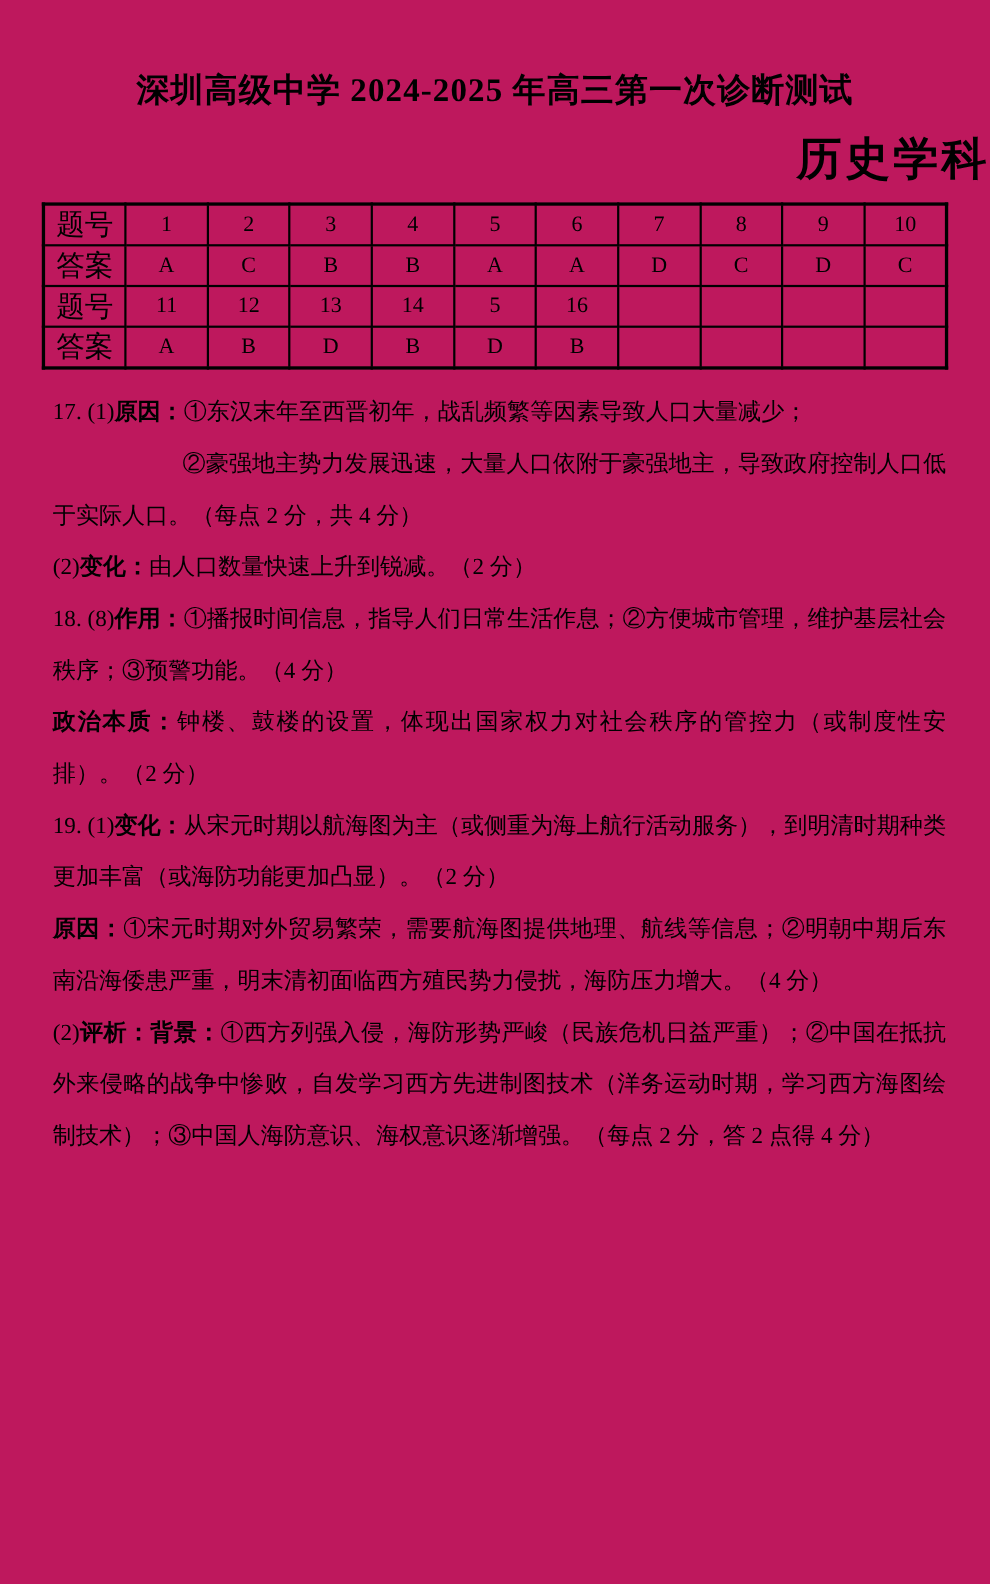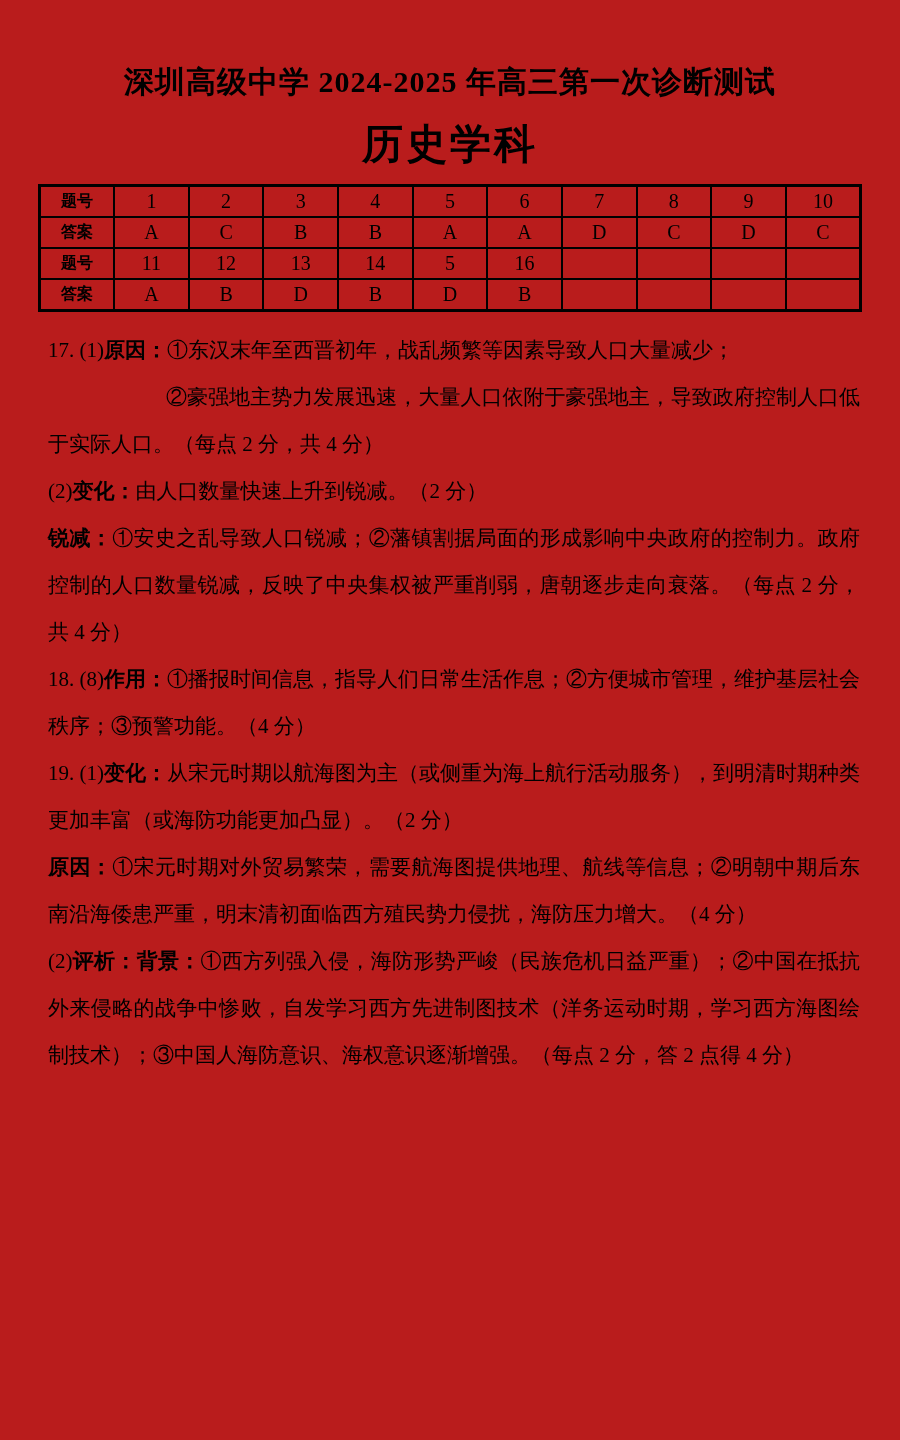--- a/index.html
+++ b/index.html
@@ -8,33 +8,33 @@
     height: 1440px;
     background: #ffffff;
     color: #000000;
     font-family: "Liberation Serif", "DejaVu Serif", serif;
     overflow: hidden;
   }
   .page {
     width: 900px;
     height: 1440px;
     box-sizing: border-box;
-    background: #b91c1c;
+    background: #be185d;
   }
   .doc-title {
     margin: 0;
     padding-top: 62px;
     text-align: center;
     font-size: 30px;
     font-weight: 700;
     letter-spacing: 1px;
   }
   .doc-subject {
     margin: 14px 0 0 0;
-    text-align: center;
+    text-align: right;
     font-size: 41px;
     font-weight: 700;
     letter-spacing: 3px;
   }
   table.answer-key {
     border-collapse: collapse;
     table-layout: fixed;
     width: 824px;
     margin: 12px auto 0 auto;
     border: 3px solid #000;
@@ -42,22 +42,22 @@
   table.answer-key td {
     border: 2px solid #000;
     height: 29px;
     text-align: center;
     vertical-align: middle;
     font-size: 20px;
     padding: 0;
     overflow: hidden;
   }
   table.answer-key td.hdr {
-    font-weight: 700;
-    font-size: 16px;
+    font-weight: 400;
+    font-size: 26px;
   }
   .answers {
     margin: 15px 40px 0 48px;
     font-size: 21px;
     line-height: 47px;
     text-align: justify;
   }
   .answers p { margin: 0; }
   .answers p.indent { text-indent: 118px; }
   .answers .b { font-weight: 700; }
@@ -123,19 +123,19 @@
           <td></td>
           <td></td>
         </tr>
       </tbody>
   </table>
 
   <div class="answers">
       <p><span>17. (1)</span><span class="b">原因：</span><span>①东汉末年至西晋初年，战乱频繁等因素导致人口大量减少；</span></p>
       <p class="indent"><span>②豪强地主势力发展迅速，大量人口依附于豪强地主，导致政府控制人口低于实际人口。（每点 2 分，共 4 分）</span></p>
       <p><span>(2)</span><span class="b">变化：</span><span>由人口数量快速上升到锐减。（2 分）</span></p>
-      <p><span class="b">锐减：</span><span>①安史之乱导致人口锐减；②藩镇割据局面的形成影响中央政府的控制力。政府控制的人口数量锐减，反映了中央集权被严重削弱，唐朝逐步走向衰落。（每点 2 分，共 4 分）</span></p>
       <p><span>18. (8)</span><span class="b">作用：</span><span>①播报时间信息，指导人们日常生活作息；②方便城市管理，维护基层社会秩序；③预警功能。（4 分）</span></p>
+      <p><span class="b">政治本质：</span><span>钟楼、鼓楼的设置，体现出国家权力对社会秩序的管控力（或制度性安排）。（2 分）</span></p>
       <p><span>19. (1)</span><span class="b">变化：</span><span>从宋元时期以航海图为主（或侧重为海上航行活动服务），到明清时期种类更加丰富（或海防功能更加凸显）。（2 分）</span></p>
       <p><span class="b">原因：</span><span>①宋元时期对外贸易繁荣，需要航海图提供地理、航线等信息；②明朝中期后东南沿海倭患严重，明末清初面临西方殖民势力侵扰，海防压力增大。（4 分）</span></p>
       <p><span>(2)</span><span class="b">评析：</span><span class="b">背景：</span><span>①西方列强入侵，海防形势严峻（民族危机日益严重）；②中国在抵抗外来侵略的战争中惨败，自发学习西方先进制图技术（洋务运动时期，学习西方海图绘制技术）；③中国人海防意识、海权意识逐渐增强。（每点 2 分，答 2 点得 4 分）</span></p>
     </div>
 </div>
 
 </body></html>

